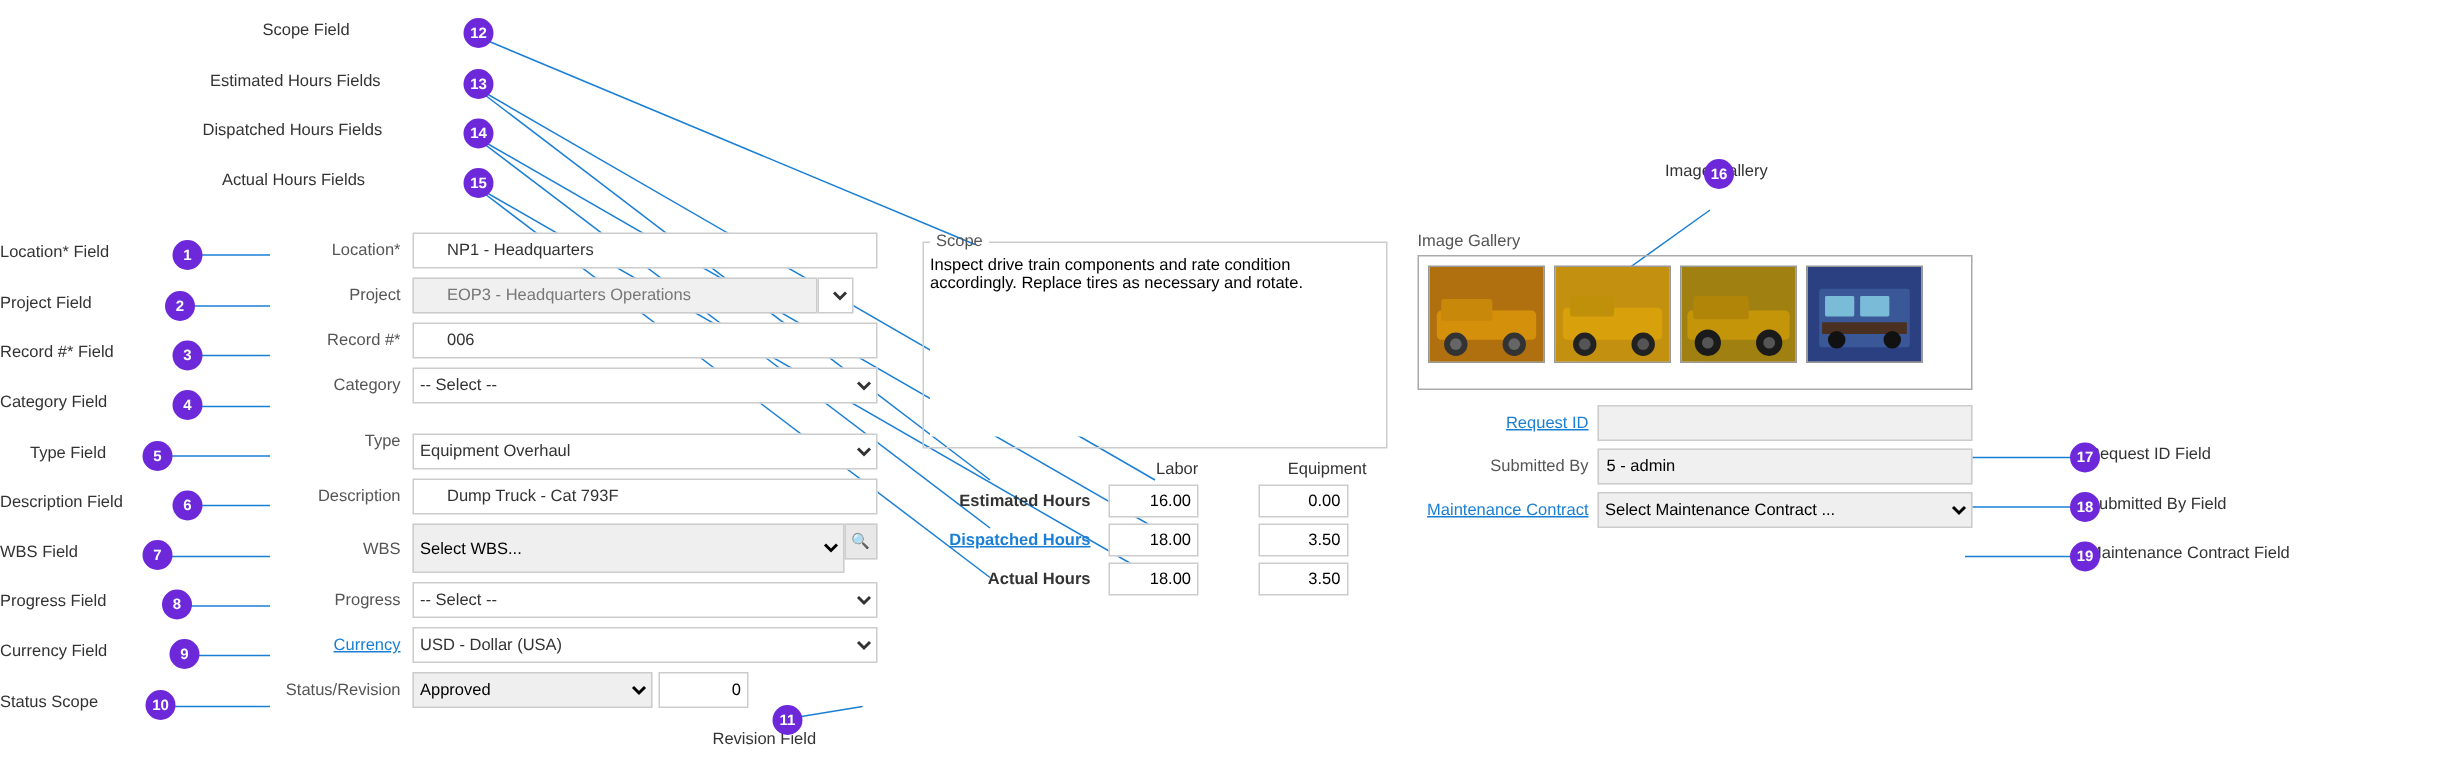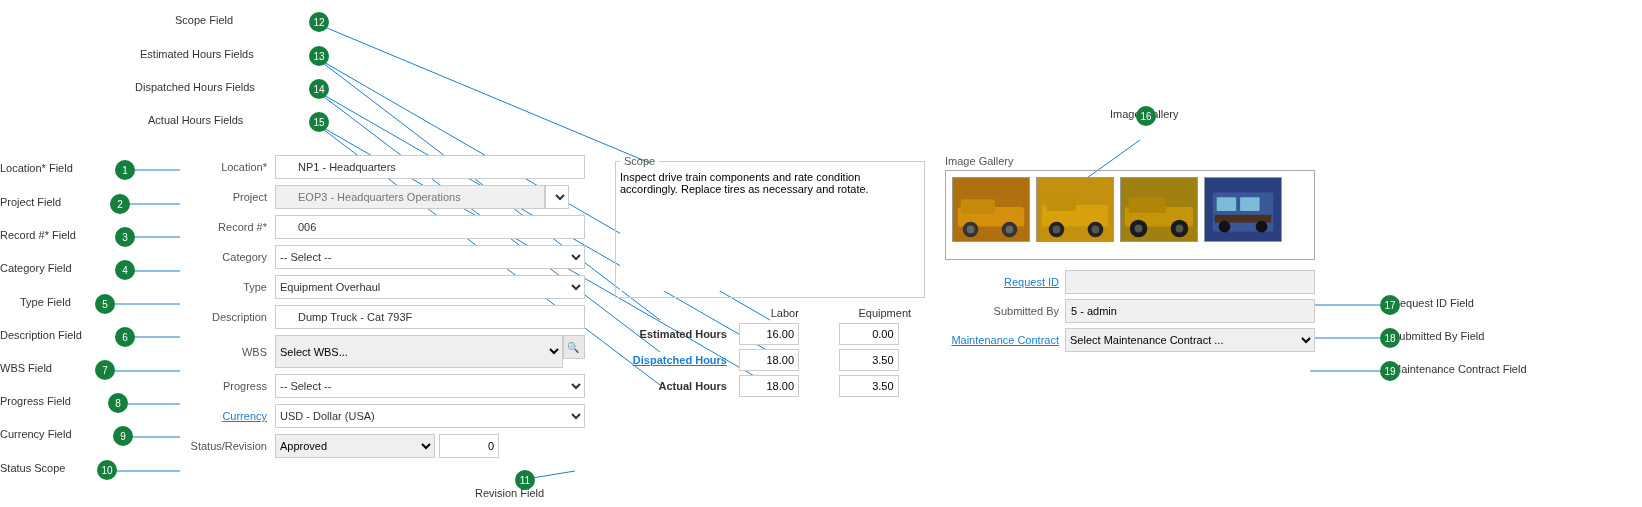--- a/index.html
+++ b/index.html
@@ -4,21 +4,21 @@
   <style>
     * { box-sizing: border-box; margin: 0; padding: 0; }
     body { background: #fff; font-family: Arial, sans-serif; font-size: 11px; color: #333; width: 1642px; height: 507px; overflow: hidden; position: relative; }
 
     .page { position: relative; width: 1642px; height: 507px; }
 
     
     .badge {
       display: inline-flex; align-items: center; justify-content: center;
       width: 20px; height: 20px; border-radius: 50%;
-      background: #15803d; color: #fff; font-size: 10px; font-weight: normal;
+      background: #6d28d9; color: #fff; font-size: 10px; font-weight: bold;
       position: absolute;
     }
 
     
     .ann-label {
       position: absolute; font-size: 11px; color: #333; white-space: nowrap;
     }
 
     
     .lines-svg { position: absolute; top: 0; left: 0; width: 1642px; height: 507px; pointer-events: none; }
@@ -200,21 +200,21 @@
 
     <div class="form-row">
       <div class="form-label">Category</div>
       <select class="form-select" style="width:290px;">
         <option>-- Select --</option>
       </select>
     </div>
 
     <div class="form-row">
       <div class="form-label">Type</div>
-      <select class="form-select" style="width:290px;">
+      <select class="form-select" style="width:290px;margin-top:14px;">
         <option>Equipment Overhaul</option>
       </select>
     </div>
 
     <div class="form-row">
       <div class="form-label">Description</div>
       <input class="form-input" value="Dump Truck - Cat 793F" style="width: 290px;">
     </div>
 
     <div class="form-row">

